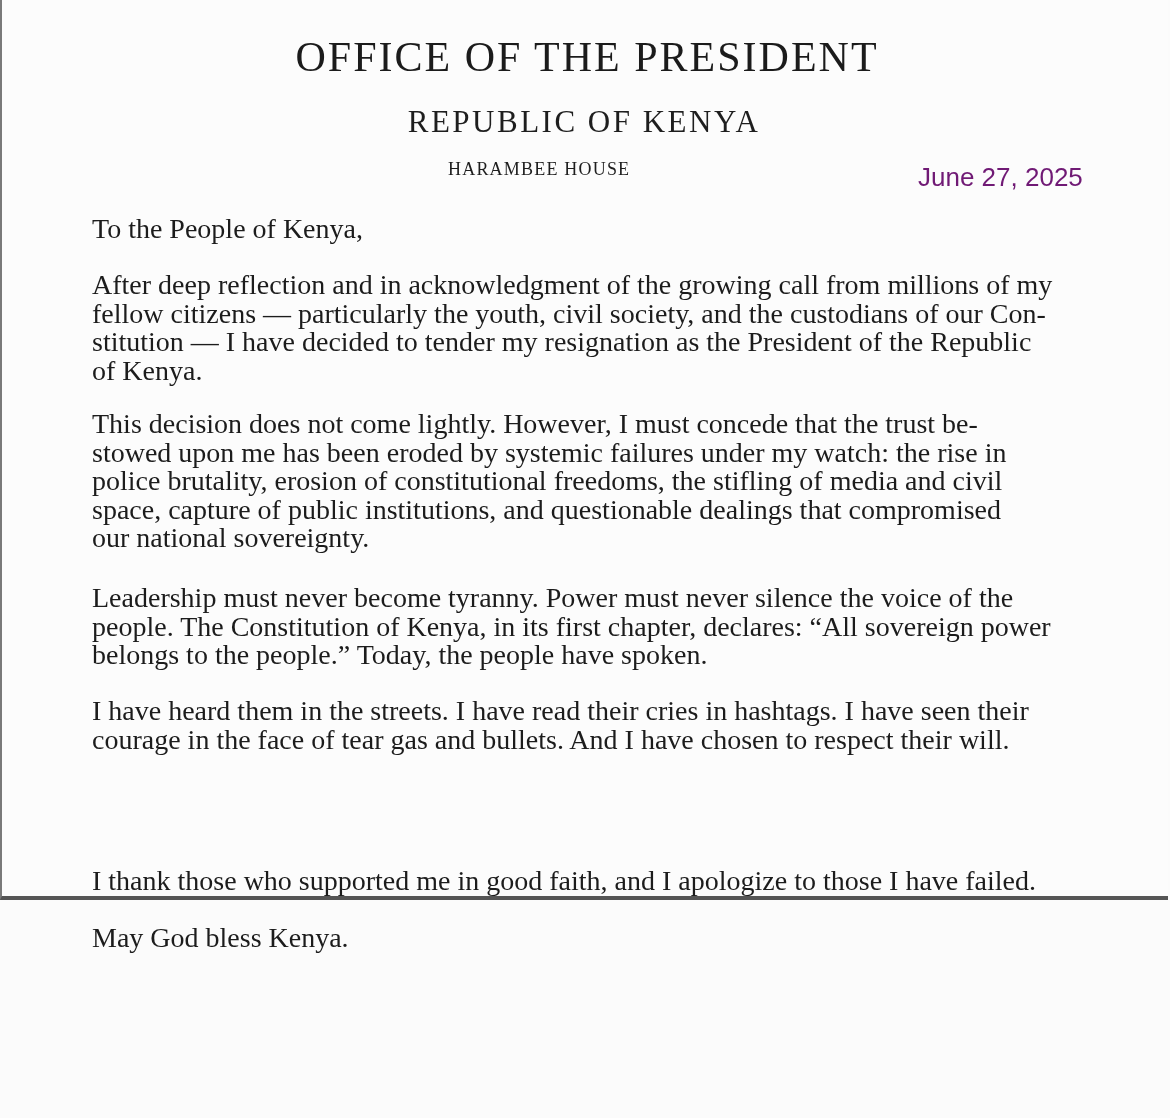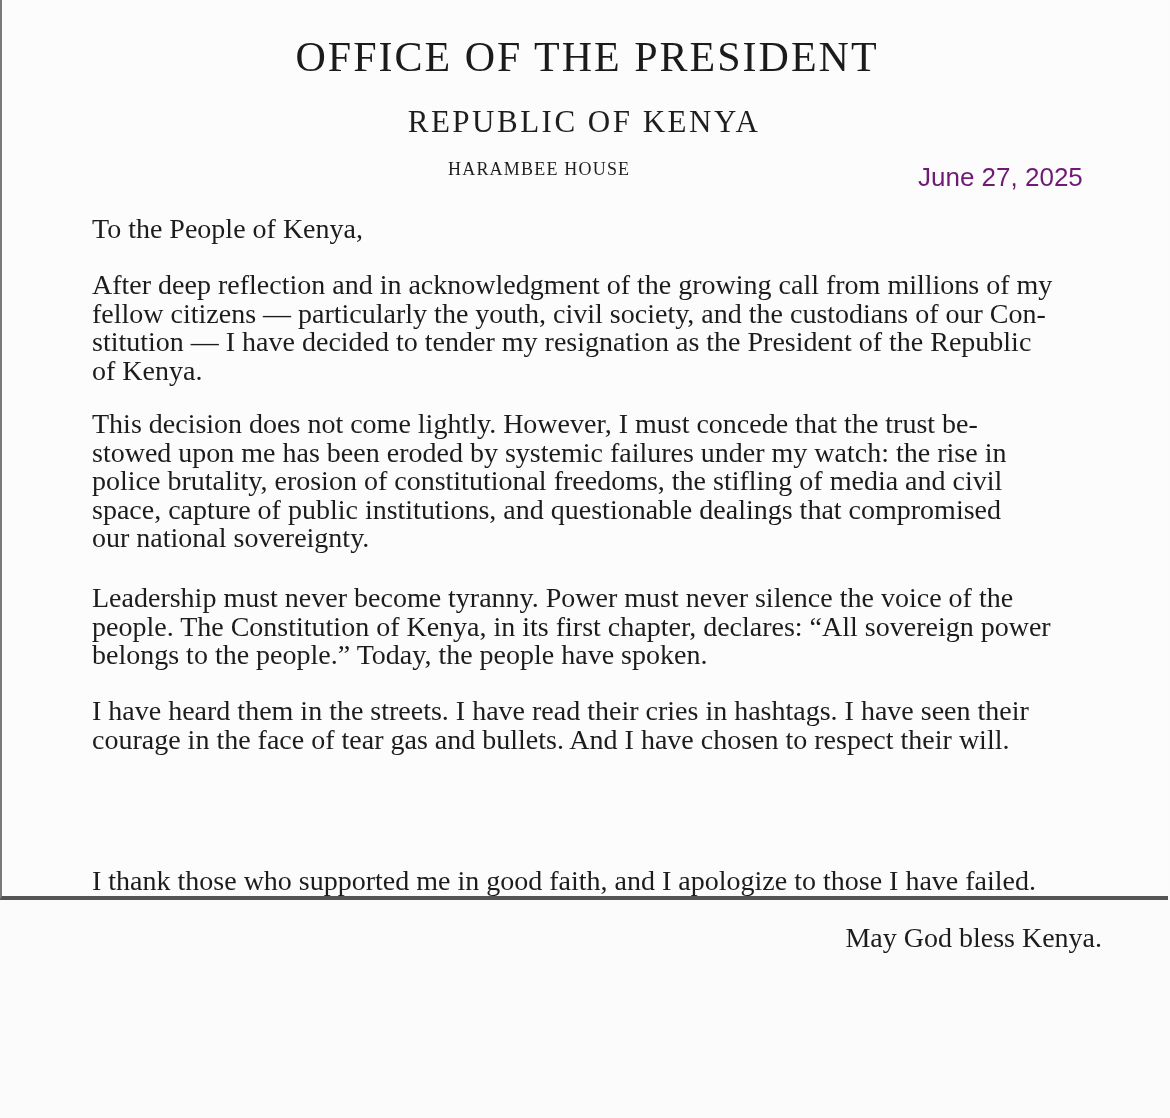--- a/index.html
+++ b/index.html
@@ -81,21 +81,21 @@
       margin: 0;
       white-space: pre-line;
     }
     .salutation { top: 215px; }
     .p1 { top: 271px; }
     .p2 { top: 410px; }
     .p3 { top: 584px; }
     .p4 { top: 697px; }
     .p5 { top: 782px; }
     .p6 { top: 867px; }
-    .p7 { top: 924px; text-align: right; }
+    .p7 { top: 924px; }
     .sig { top: 981px; }
   </style>
 </head>
 <body>
 
 <div class="page">
   <div class="hdr-title">OFFICE OF THE PRESIDENT</div>
   <div class="hdr-sub">REPUBLIC OF KENYA</div>
   <div class="hdr-house">HARAMBEE HOUSE</div>
   <div class="hdr-date">June 27, 2025</div>

